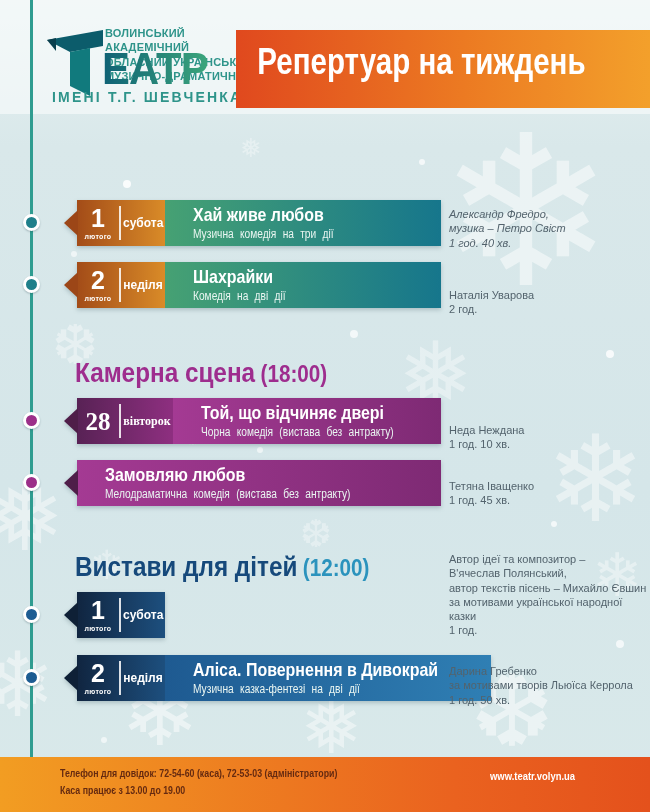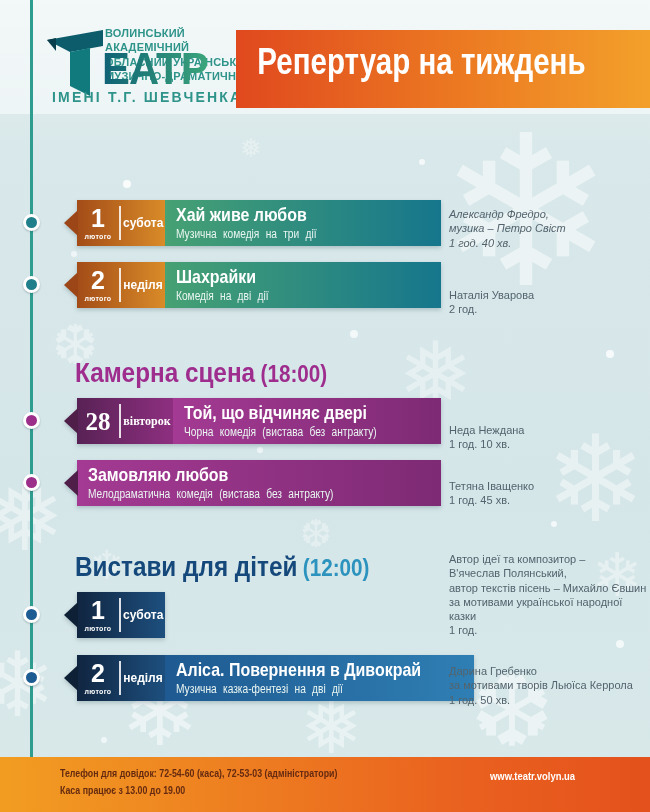--- a/index.html
+++ b/index.html
@@ -53,21 +53,21 @@
   
   .event-row { position:absolute; left:64px; width:377px; height:46px; display:flex; align-items:center; filter:drop-shadow(0 2px 2px rgba(40,70,80,.25)); }
   .row-arrow { flex:0 0 14px; width:14px; height:26px; clip-path:polygon(100% 0, 0 50%, 100% 100%); margin-right:-1px; }
   .row-badge { height:100%; display:flex; align-items:center; flex:0 0 88px; box-sizing:border-box; padding-left:5px; }
   .wide-badge .row-badge { flex-basis:96px; }
   .badge-date { width:32px; text-align:center; line-height:1; }
   .badge-num { display:block; font-size:25px; font-weight:800; color:#fff; }
   .badge-month { display:block; font-size:7px; font-weight:bold; color:#fff; margin-top:2px; letter-spacing:.3px; }
   .badge-sep { width:2px; height:34px; background:rgba(255,255,255,.85); margin-left:5px; }
   .badge-day { flex:1; text-align:center; font-size:12px; font-weight:700; color:#fff; padding:0 2px; }
-  .row-body { flex:1; height:100%; box-sizing:border-box; padding:5px 6px 0 11px; overflow:visible; }
+  .row-body { flex:1; height:100%; box-sizing:border-box; padding:5px 6px 0 28px; overflow:visible; }
   .event-title { font-size:19px; font-weight:800; color:#fff; line-height:1.1; white-space:nowrap; transform:scaleX(.84); transform-origin:left; }
   .event-genre { font-size:12px; color:#eaf6f2; margin-top:1px; white-space:nowrap; word-spacing:4px; transform:scaleX(.85); transform-origin:left; }
 
   .theme-main .row-arrow { background:#9c4617; }
   .theme-main .row-badge { background:linear-gradient(90deg,#a34c18,#d98b28); }
   .theme-main .row-body { background:linear-gradient(90deg,#46a173,#16768c); }
   .theme-chamber .row-arrow { background:#4f1e49; }
   .theme-chamber .row-badge { background:linear-gradient(90deg,#582255,#8e2f80);font-family:Liberation Serif, serif; }
   .theme-chamber .row-body { background:linear-gradient(90deg,#a43a93,#7e2a74); }
   .theme-kids .row-arrow { background:#0e2036; }

